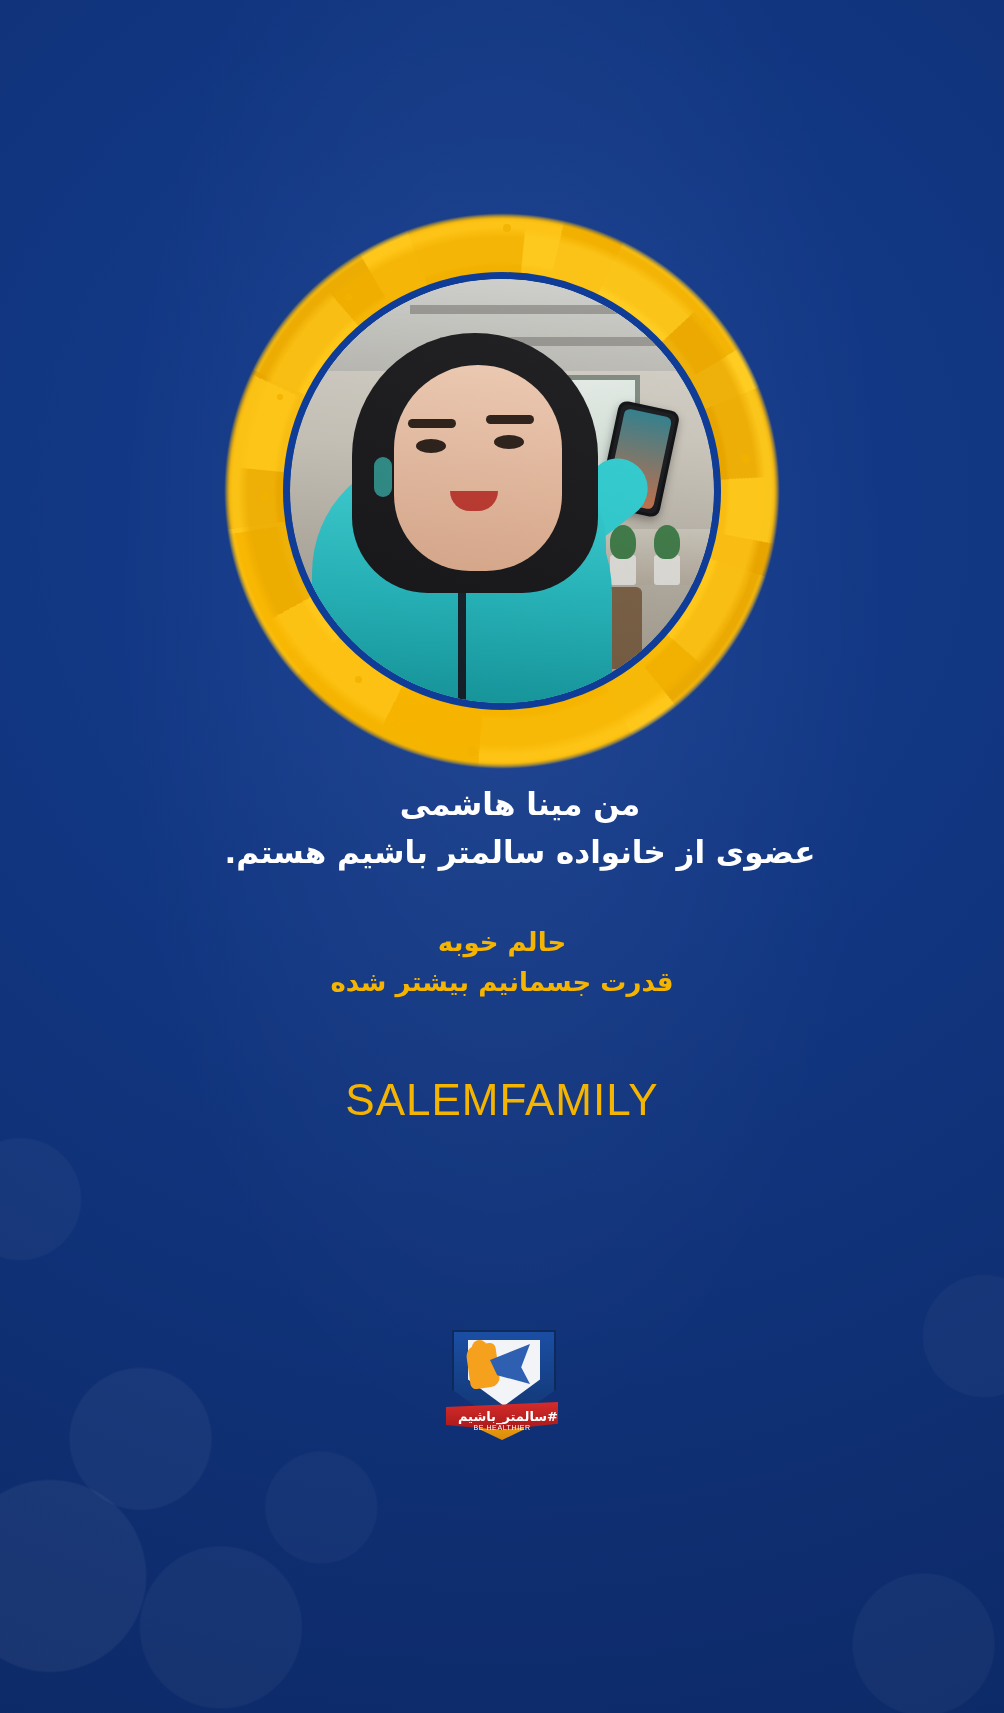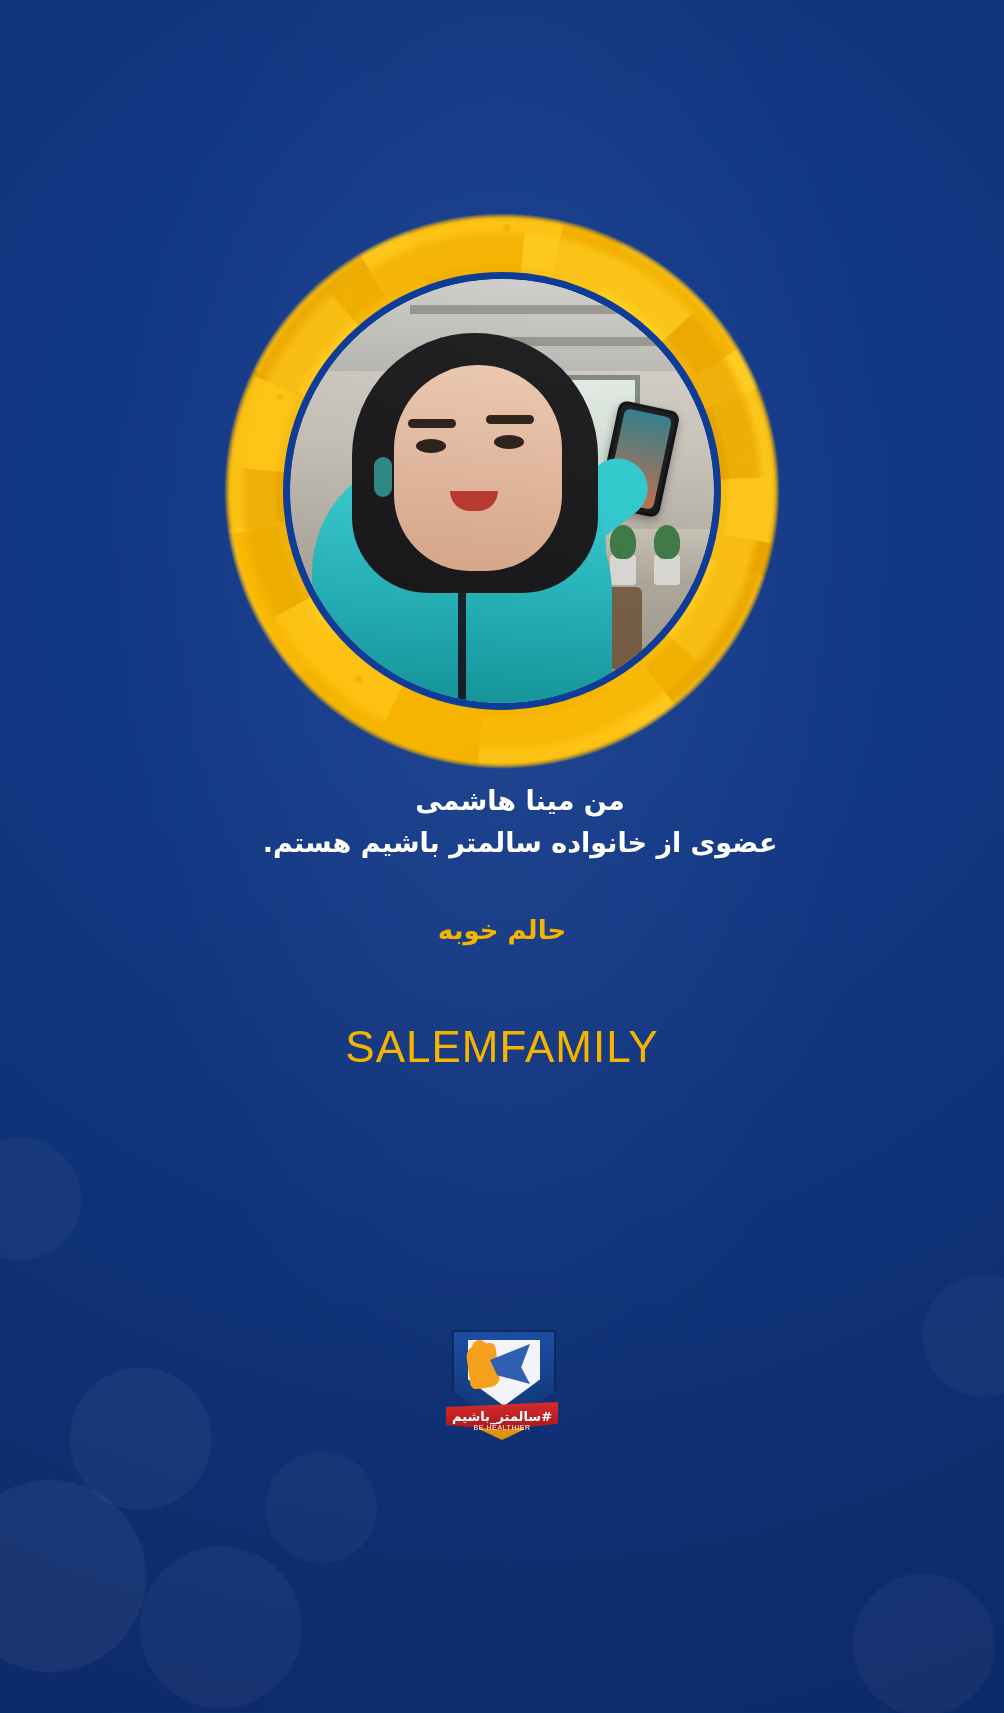--- a/index.html
+++ b/index.html
@@ -139,21 +139,21 @@
   .ph-overlay{position:absolute;inset:0;background:linear-gradient(200deg,rgba(255,255,255,.06),rgba(0,0,0,.12));}
 
   
   .content{
     position:absolute;left:0;right:0;top:780px;text-align:center;
   }
   .line{
     color:#ffffff;font-weight:bold;line-height:1.55;
     font-size:27px;letter-spacing:0;
   }
-  .block-intro .line{font-size:27px;padding-left:36px;}
+  .block-intro .line{font-size:31px;padding-left:36px;}
   .spacer-24{height:26px;}
   .spacer-18{height:20px;}
   .gold{color:#f5b400;}
   .block-ach .line{font-size:26px;}
   .block-invite .line{font-size:27px;}
 
   .brand{
     margin-top:46px;
     color:#f5b400;
     font-size:44px;
@@ -185,21 +185,21 @@
   }
   .logo-fig-head{position:absolute;left:26px;top:10px;width:15px;height:15px;background:#f5a11e;border-radius:50%;}
   .logo-wing{
     position:absolute;left:44px;top:14px;width:40px;height:40px;
     background:#2f5fb0;clip-path:polygon(0 40%,100% 0,78% 58%,100% 100%,18% 78%);
   }
   .logo-banner{
     position:absolute;left:0;top:72px;width:112px;height:28px;
     background:linear-gradient(180deg,#d62b2b,#a81919);
     clip-path:polygon(0 18%,100% 0,100% 78%,50% 100%,0 82%);
-    display:flex;align-items:center;justify-content:center;
+    display:flex;align-items:center;
   }
   .logo-banner-txt{
     color:#fff;font-size:13px;font-weight:bold;
   }
   .logo-sub{
     position:absolute;left:0;top:94px;width:112px;text-align:center;
     color:#ffffff;font-size:7px;letter-spacing:.6px;
     font-family:"Liberation Sans", sans-serif;
     direction:ltr;
   }
@@ -276,20 +276,21 @@
   <div class="block-intro">
     <div class="line">من مینا هاشمی</div>
     <div class="line">عضوی از خانواده سالمتر باشیم هستم.</div>
   </div>
 
   <div class="spacer-24"></div>
 
   <div class="block-ach">
     <div class="spacer-18"></div>
     <div class="line gold">حالم خوبه</div>
+    <div class="line gold">قدرت جسمانیم بیشتر شده</div>
   </div>
 
   <div class="spacer-24"></div>
 
   <div class="block-invite">
   </div>
 
   <div class="brand">SALEMFAMILY</div>
 </div>
 

